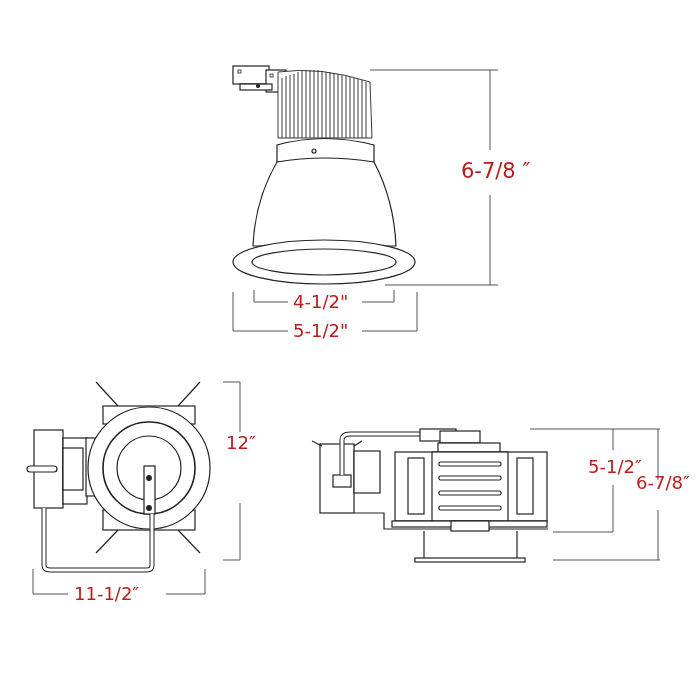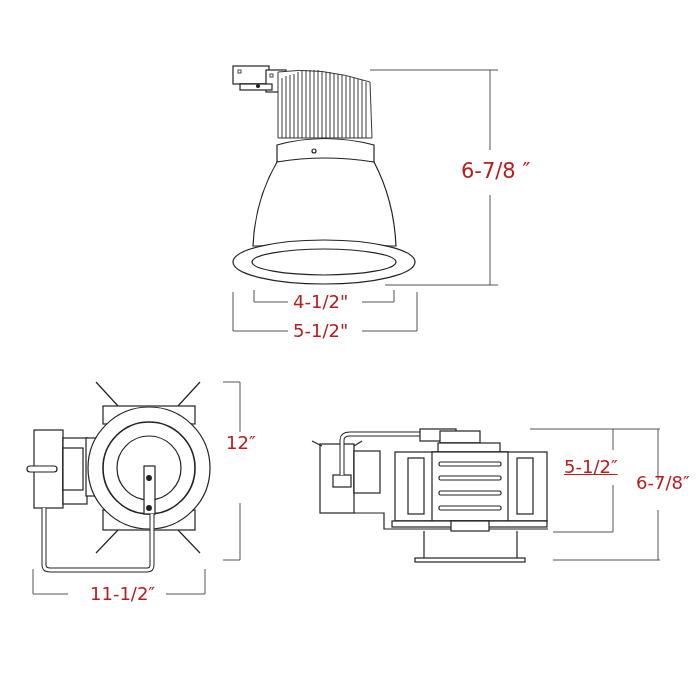--- a/index.html
+++ b/index.html
@@ -162,16 +162,16 @@
     <line x1="658" y1="429" x2="658" y2="480"></line>
     <line x1="658" y1="510" x2="658" y2="560"></line>
   </g>
 </svg>
 
 <div class="lbl dim-lg" style="left:461px;top:159px;">6-7/8 ″</div>
 <div class="lbl dim-md" style="left:293px;top:291px;">4-1/2"</div>
 <div class="lbl dim-md" style="left:293px;top:320px;">5-1/2"</div>
 
 <div class="lbl dim-md" style="left:226px;top:432px;">12″</div>
-<div class="lbl dim-md" style="left:74px;top:583px;margin-left:16px;">11-1/2″</div>
+<div class="lbl dim-md" style="left:74px;top:583px;">11-1/2″</div>
 
-<div class="lbl dim-md" style="left:564px;top:456px;text-decoration:underline;">5-1/2″</div>
+<div class="lbl dim-md" style="left:588px;top:456px;">5-1/2″</div>
 <div class="lbl dim-md" style="left:636px;top:472px;">6-7/8″</div>
 
 </body></html>

